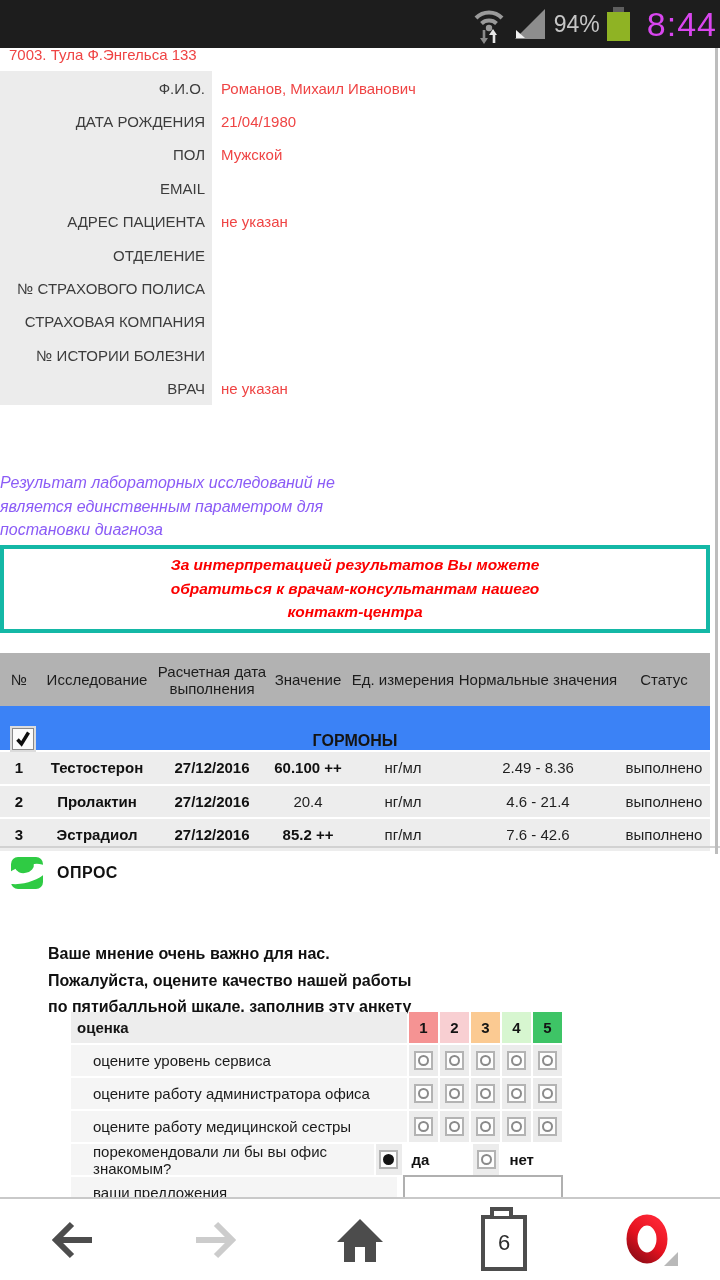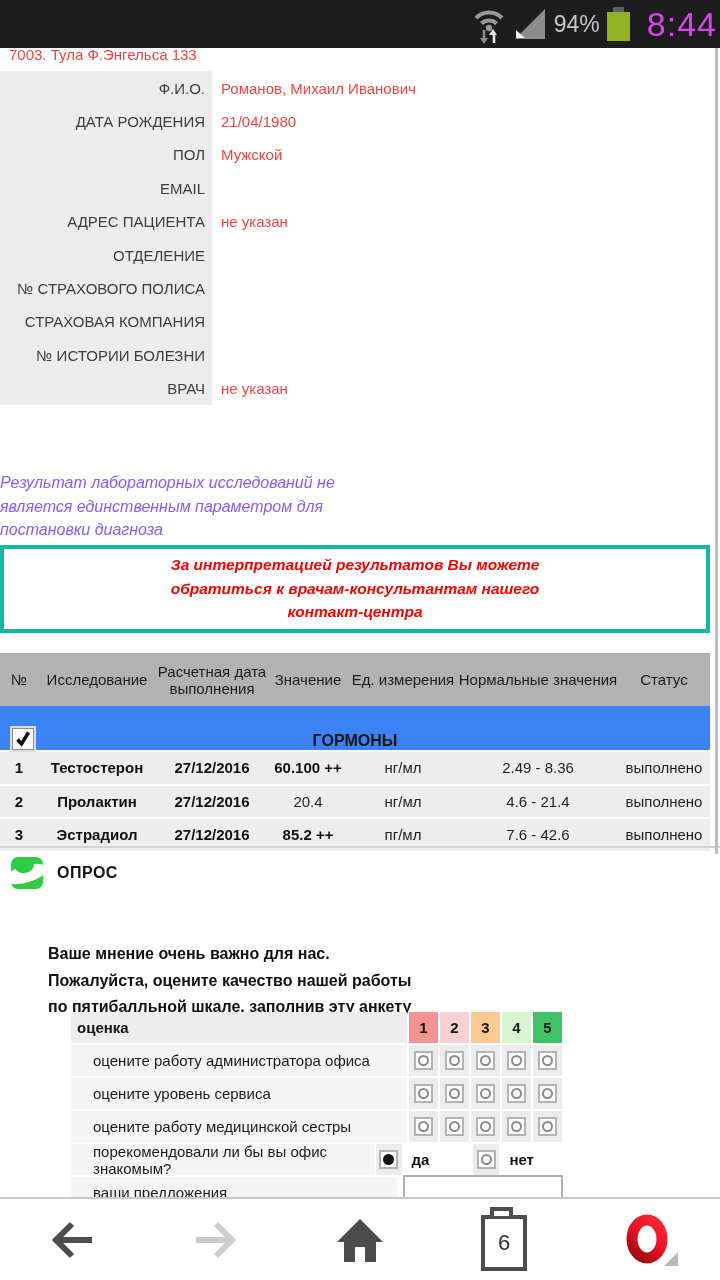--- a/index.html
+++ b/index.html
@@ -231,49 +231,49 @@
 <div class="stable">
   <div class="s-row">
     <div class="s-label">оценка</div>
     <div class="scale-cell sc0">1</div>
     <div class="scale-cell sc1">2</div>
     <div class="scale-cell sc2">3</div>
     <div class="scale-cell sc3">4</div>
     <div class="scale-cell sc4">5</div>
   </div>
   <div class="s-row">
+    <div class="q-label">оцените уровень сервиса</div>
+    <div class="r-cell">
+        <span class="radio">
+          <i></i>
+        </span>
+      </div>
+    <div class="r-cell">
+        <span class="radio">
+          <i></i>
+        </span>
+      </div>
+    <div class="r-cell">
+        <span class="radio">
+          <i></i>
+        </span>
+      </div>
+    <div class="r-cell">
+        <span class="radio">
+          <i></i>
+        </span>
+      </div>
+    <div class="r-cell">
+        <span class="radio">
+          <i></i>
+        </span>
+      </div>
+  </div>
+  <div class="s-row">
     <div class="q-label">оцените работу администратора офиса</div>
-    <div class="r-cell">
-        <span class="radio">
-          <i></i>
-        </span>
-      </div>
-    <div class="r-cell">
-        <span class="radio">
-          <i></i>
-        </span>
-      </div>
-    <div class="r-cell">
-        <span class="radio">
-          <i></i>
-        </span>
-      </div>
-    <div class="r-cell">
-        <span class="radio">
-          <i></i>
-        </span>
-      </div>
-    <div class="r-cell">
-        <span class="radio">
-          <i></i>
-        </span>
-      </div>
-  </div>
-  <div class="s-row">
-    <div class="q-label">оцените уровень сервиса</div>
     <div class="r-cell">
         <span class="radio">
           <i></i>
         </span>
       </div>
     <div class="r-cell">
         <span class="radio">
           <i></i>
         </span>
       </div>

